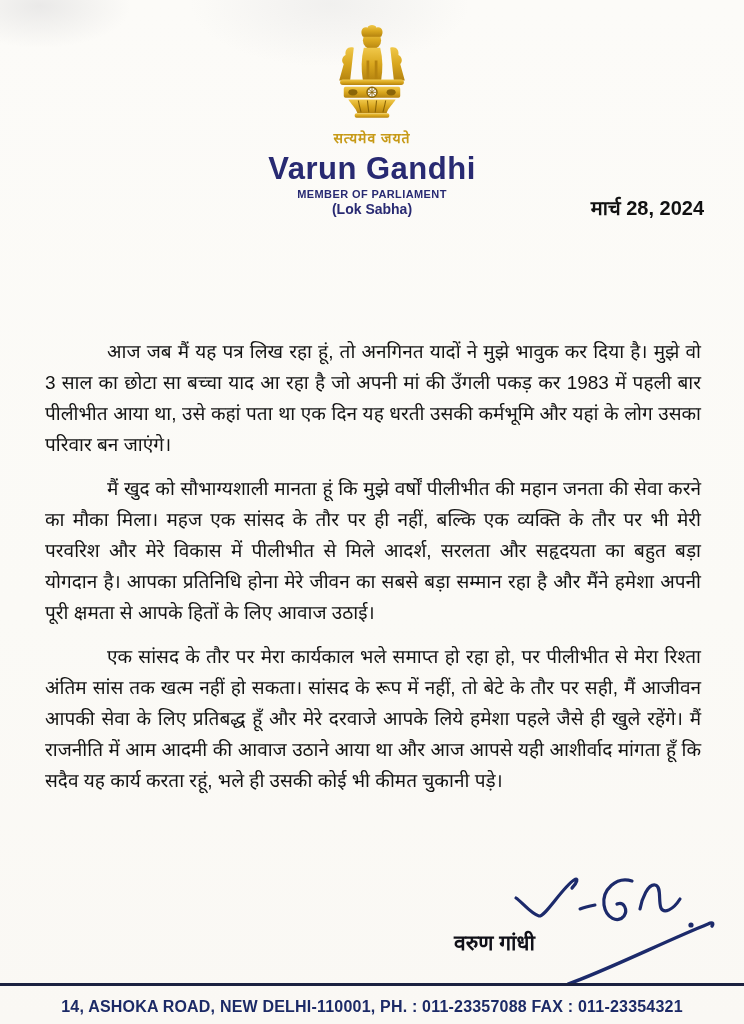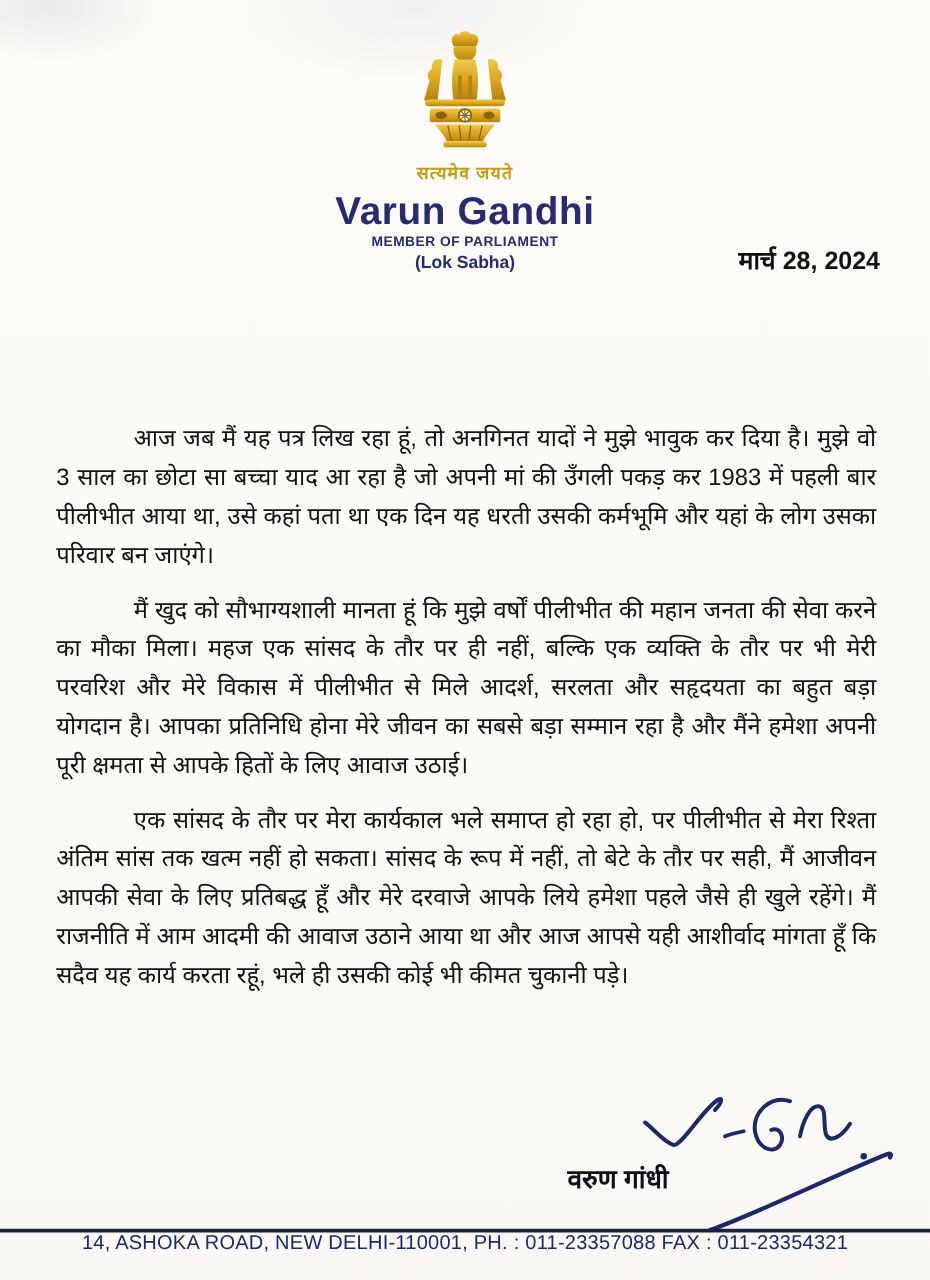--- a/index.html
+++ b/index.html
@@ -69,22 +69,22 @@
     white-space:nowrap;
   }
   .sign-svg{position:absolute;left:0;top:0;}
   
   .footer{
     position:absolute;top:983px;left:0;right:0;
     border-top:3px solid #1b2140;
     text-align:center;
   }
   .footer-text{
-    display:inline-block;margin-top:0;
-    font-size:16px;font-weight:normal;color:#1c2a66;
+    display:inline-block;margin-top:12px;
+    font-size:16px;font-weight:bold;color:#1c2a66;
     letter-spacing:.2px;
   }
 </style>
 </head>
 <body>
 
 <div class="page">
 
   <div class="letterhead">
     <svg class="emblem" width="92" height="102" viewBox="0 0 100 112" aria-hidden="true">

